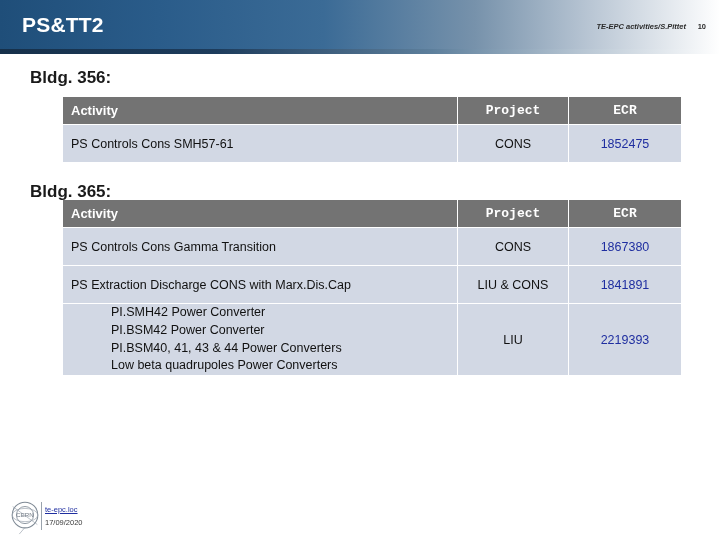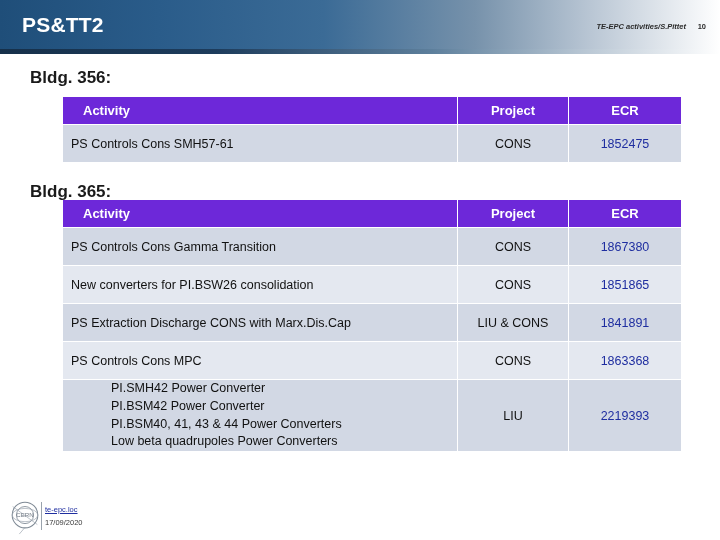--- a/index.html
+++ b/index.html
@@ -93,32 +93,33 @@
     table-layout: fixed;
   }
   #table-356 { top: 96px; }
   #table-365 { top: 199px; }
 
   table.grid col.col-activity { width: 394px; }
   table.grid col.col-project  { width: 110px; }
   table.grid col.col-ecr      { width: 112px; }
 
   table.grid th {
-    background: #6d28d9;
+    background: #737373;
     color: #ffffff;
     font-size: 13px;
     font-weight: bold;
     height: 27px;
-    padding: 0 0 0 20px;
+    padding: 0 0 0 8px;
     text-align: left;
     vertical-align: middle;
   }
   table.grid th.center {
     text-align: center;
     padding-left: 0;
+    font-family: Liberation Mono, monospace;
   }
   table.grid td {
     font-size: 12.5px;
     color: #111111;
     height: 37px;
     padding: 0 0 0 8px;
     vertical-align: middle;
     text-align: left;
   }
   table.grid td.center {
@@ -230,39 +231,25 @@
     </tr>
   </thead>
   <tbody>
     <tr class="band-a">
       <td>PS Controls Cons Gamma Transition</td>
       <td class="center">CONS</td>
       <td class="center">
         <a class="ecr-link">1867380</a>
       </td>
     </tr>
-    <tr class="band-b">
-      <td>New converters for PI.BSW26 consolidation</td>
-      <td class="center">CONS</td>
-      <td class="center">
-        <a class="ecr-link">1851865</a>
-      </td>
-    </tr>
     <tr class="band-a">
       <td>PS Extraction Discharge CONS with Marx.Dis.Cap</td>
       <td class="center">LIU &amp; CONS</td>
       <td class="center">
         <a class="ecr-link">1841891</a>
-      </td>
-    </tr>
-    <tr class="band-b">
-      <td>PS Controls Cons MPC</td>
-      <td class="center">CONS</td>
-      <td class="center">
-        <a class="ecr-link">1863368</a>
       </td>
     </tr>
     <tr class="band-a">
       <td class="multi">
         <span class="line">PI.SMH42 Power Converter</span>
         <span class="line">PI.BSM42 Power Converter</span>
         <span class="line">PI.BSM40, 41, 43 &amp; 44 Power Converters</span>
         <span class="line">Low beta quadrupoles Power Converters</span>
       </td>
       <td class="center">LIU</td>

